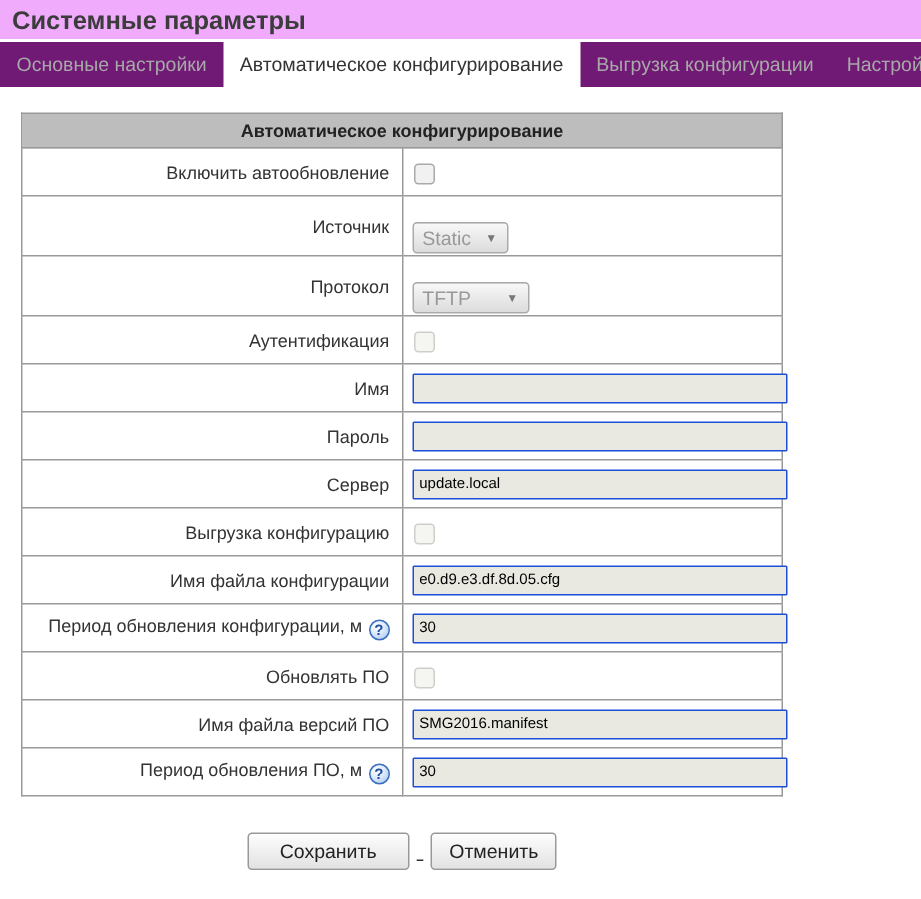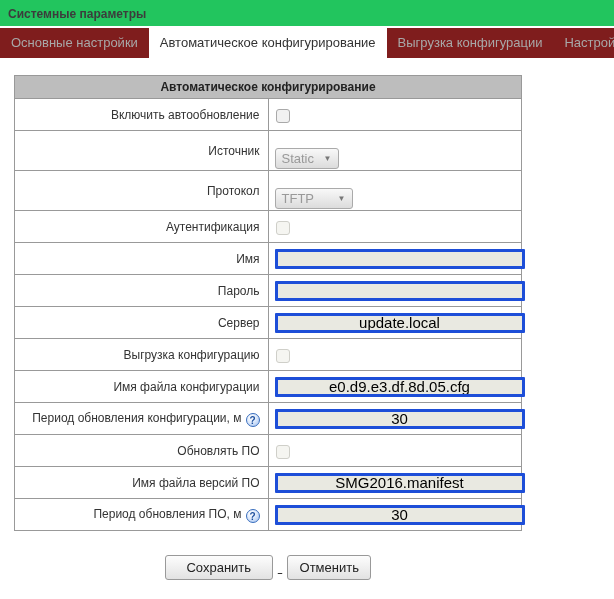--- a/index.html
+++ b/index.html
@@ -7,31 +7,31 @@
   body {
     width: 614px; height: 599px;
     background: #ffffff;
     font-family: "Liberation Sans", sans-serif;
     color: #333;
     overflow: hidden;
   }
 
   
   .title-bar {
-    background: #22c55e;
+    background: #f0abfc;
     height: 28px; line-height: 28px;
     padding-left: 8px;
-    font-size: 12px; font-weight: bold; color: #3c3c3c;
+    font-size: 17px; font-weight: bold; color: #3c3c3c;
     border-bottom: 2px solid #ffffff;
   }
 
   
   .tabs {
     display: flex;
-    background: #7f1d1d;
+    background: #701a75;
     height: 30px;
     font-size: 13px;
     white-space: nowrap;
   }
   .tab {
     line-height: 30px;
     padding: 0 11px;
     color: #a8a8a8;
     cursor: pointer;
   }
@@ -58,26 +58,25 @@
     text-align: right;
     padding: 0 8px 0 4px;
     height: 32px;
     color: #333;
   }
   td.fld { padding-left: 6px; }
 
   input.txt {
     width: 250px; height: 20px;
     background: #e9e9e1;
-    border: 3px solid #1d4ed8;
+    border: 1px solid #1d4ed8;
     font-family: "Liberation Sans", sans-serif;
-    font-size: 15px; color: #000;
+    font-size: 10px; color: #000;
     padding: 1px 4px;
     border-radius: 1px;
-    text-align: center;
   }
 
   .select {
     display: inline-flex;
     align-items: center;
     justify-content: space-between;
     background: linear-gradient(#f8f8f8, #dcdcdc);
     border: 1px solid #aaa;
     border-radius: 3px;
     height: 21px;

